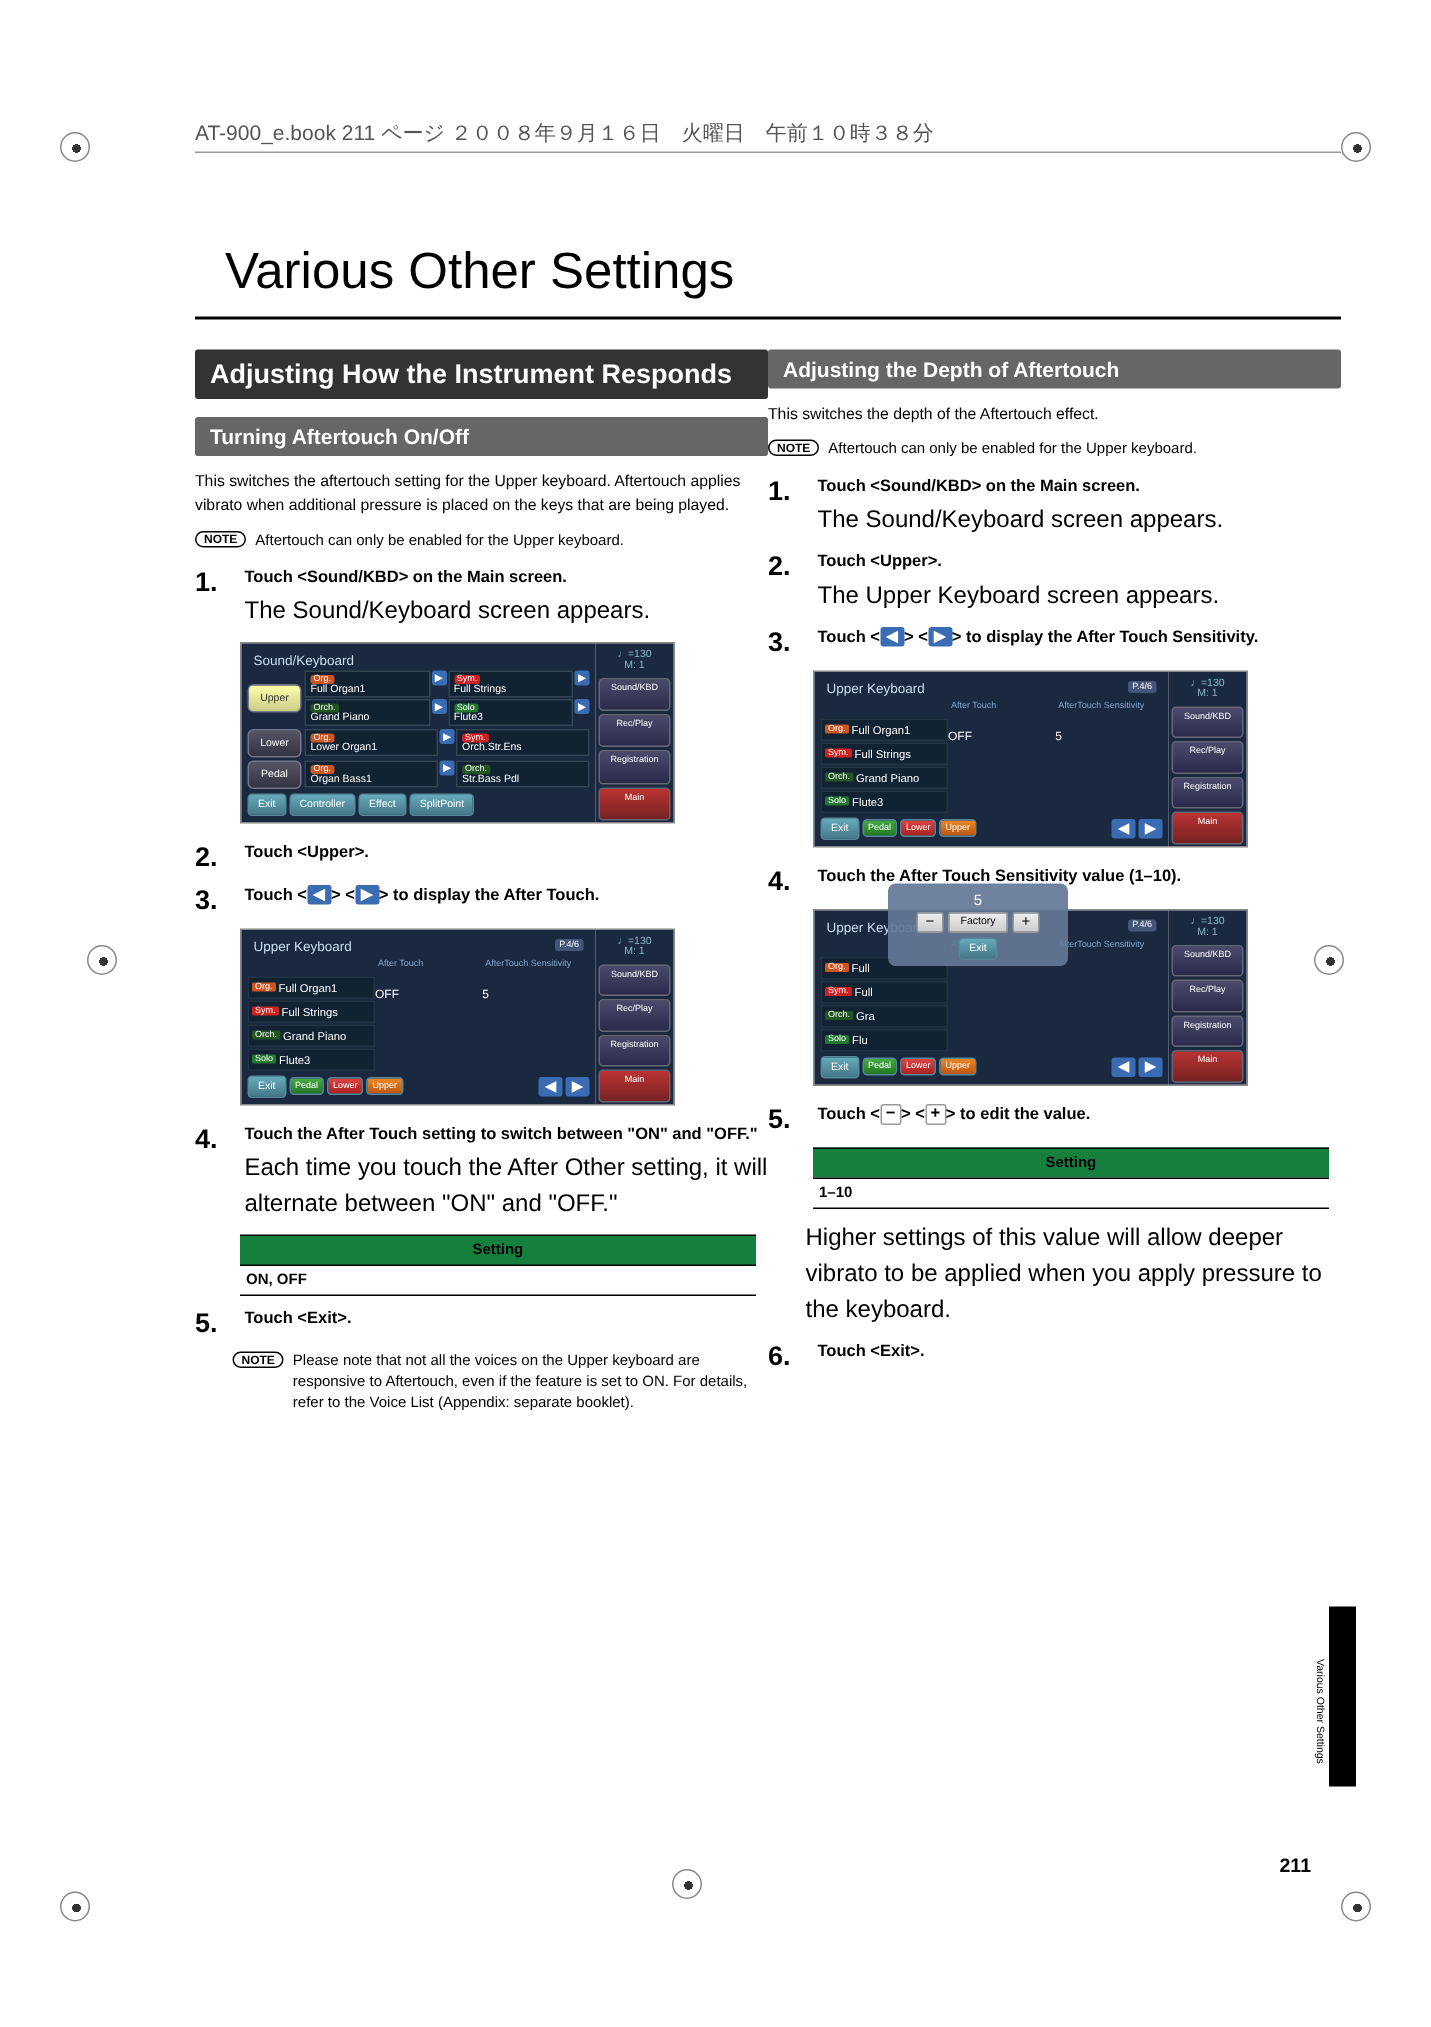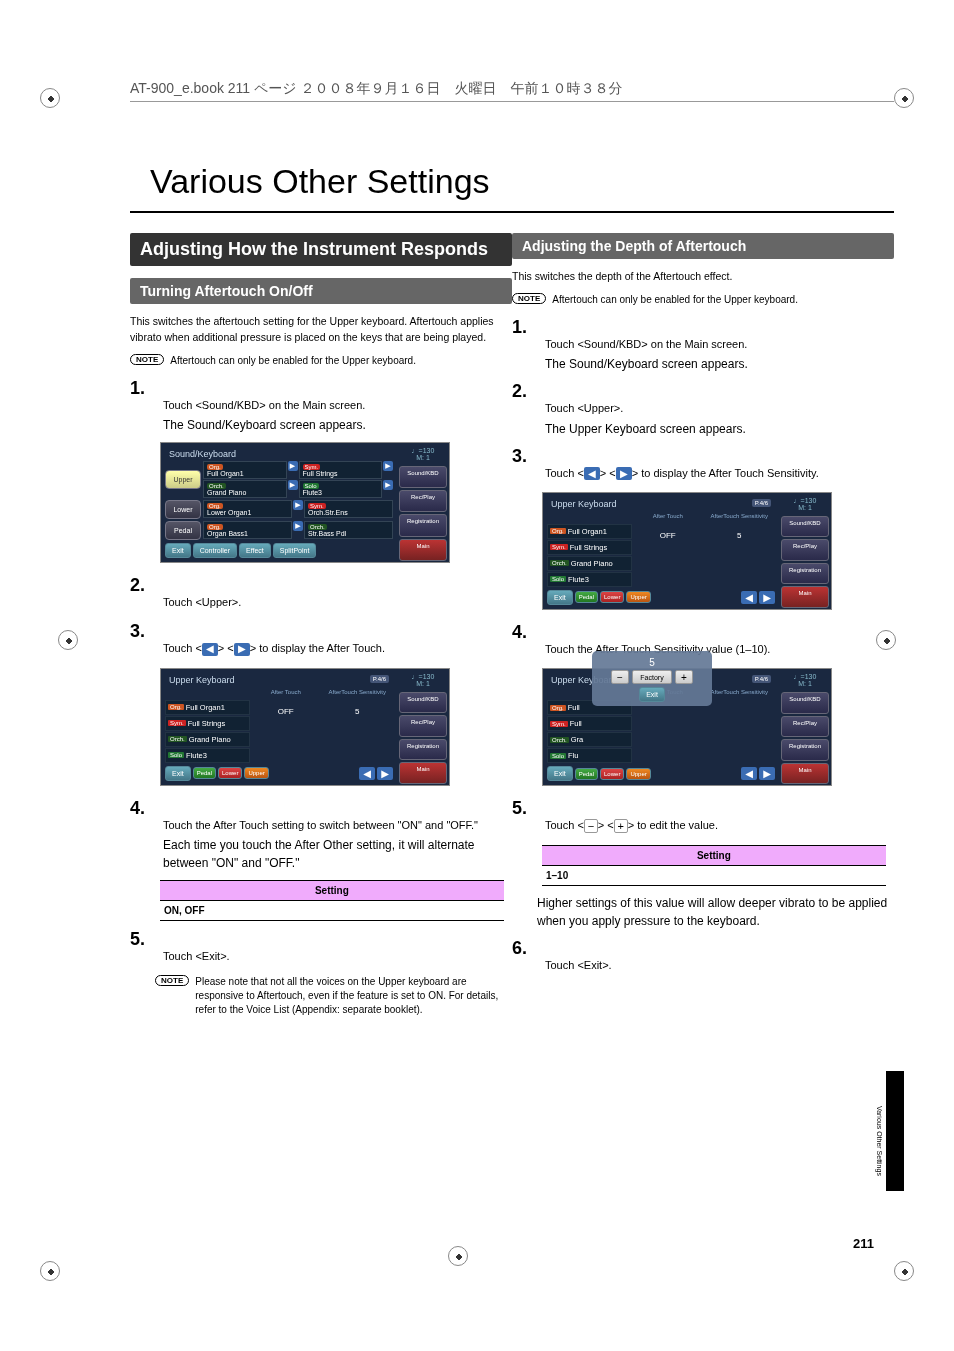--- a/index.html
+++ b/index.html
@@ -84,27 +84,26 @@
       margin-bottom: 8px;
     }
     .step-num {
       font-size: 18px;
       font-weight: bold;
       min-width: 25px;
     }
     .step-content { flex: 1; }
     .step-title {
       font-size: 11px;
-      font-weight: normal;
+      font-weight: bold;
       margin-bottom: 3px;
       line-height: 1.4;
-      margin-top: 20px;
     }
     .step-desc {
-      font-size: 12px;
+      font-size: 16px;
       line-height: 1.5;
     }
     .arrow-btn {
       display: inline-flex;
       align-items: center;
       justify-content: center;
       width: 16px;
       height: 13px;
       background: #3a6cb3;
       border-radius: 2px;
@@ -195,32 +194,32 @@
     .tiny-play { width:10px; height:10px; background:#3a6cb3; color:#fff; font-size:7px; display:flex; align-items:center; justify-content:center; border-radius:2px;}
     .bottom-btns { display:flex; gap:2px; margin-top:3px; }
     .bbtn { background: linear-gradient(#6ab,#478); color:#fff; border-radius:3px; font-size:7px; padding:3px 6px; border: 1px solid #589; }
     .bbtn.small { padding: 2px 3px; font-size: 6px; }
     .bbtn.red{ background:linear-gradient(#d44,#a22);} .bbtn.green{background:linear-gradient(#4a4,#272);} .bbtn.orange{background:linear-gradient(#e82,#b51);}
     .upper-kbd-grid{ display:flex; }
     .uk-left { width: 85px; display:flex; flex-direction:column; gap:1px;}
     .uk-voice { display:flex; align-items:center; background:#123; color:#fff; font-size:7.5px; padding:2px 2px; border:1px solid #234;}
     .uk-voice .tag{ font-size:6px; padding:0 2px; margin-right:2px; border-radius:1px; color:#fff;}
     .uk-cols { flex:1; display:flex; }
-    .uk-col { flex:1; text-align:center; }
+    .uk-col { flex:1; }
     .uk-col-head { color:#8ac; font-size:6px; padding:2px; }
     .uk-col-val { color:#fff; font-size:8px; padding-top:10px; }
     .page-indicator { background:#457; color:#fff; font-size:6px; padding:1px 3px; float:right; border-radius:2px;}
     .table-settings {
       width: 90%;
       margin: 4px 0 8px 30px;
       border-collapse: collapse;
       font-size: 10px;
     }
     .table-settings th {
-      background: #f0abfc;
+      background: #15803d;
       border-top: 1px solid #000;
       border-bottom: 1px solid #000;
       padding: 4px;
       font-weight: bold;
     }
     .table-settings td {
       border-bottom: 1px solid #000;
       padding: 4px;
       font-weight: bold;
     }

